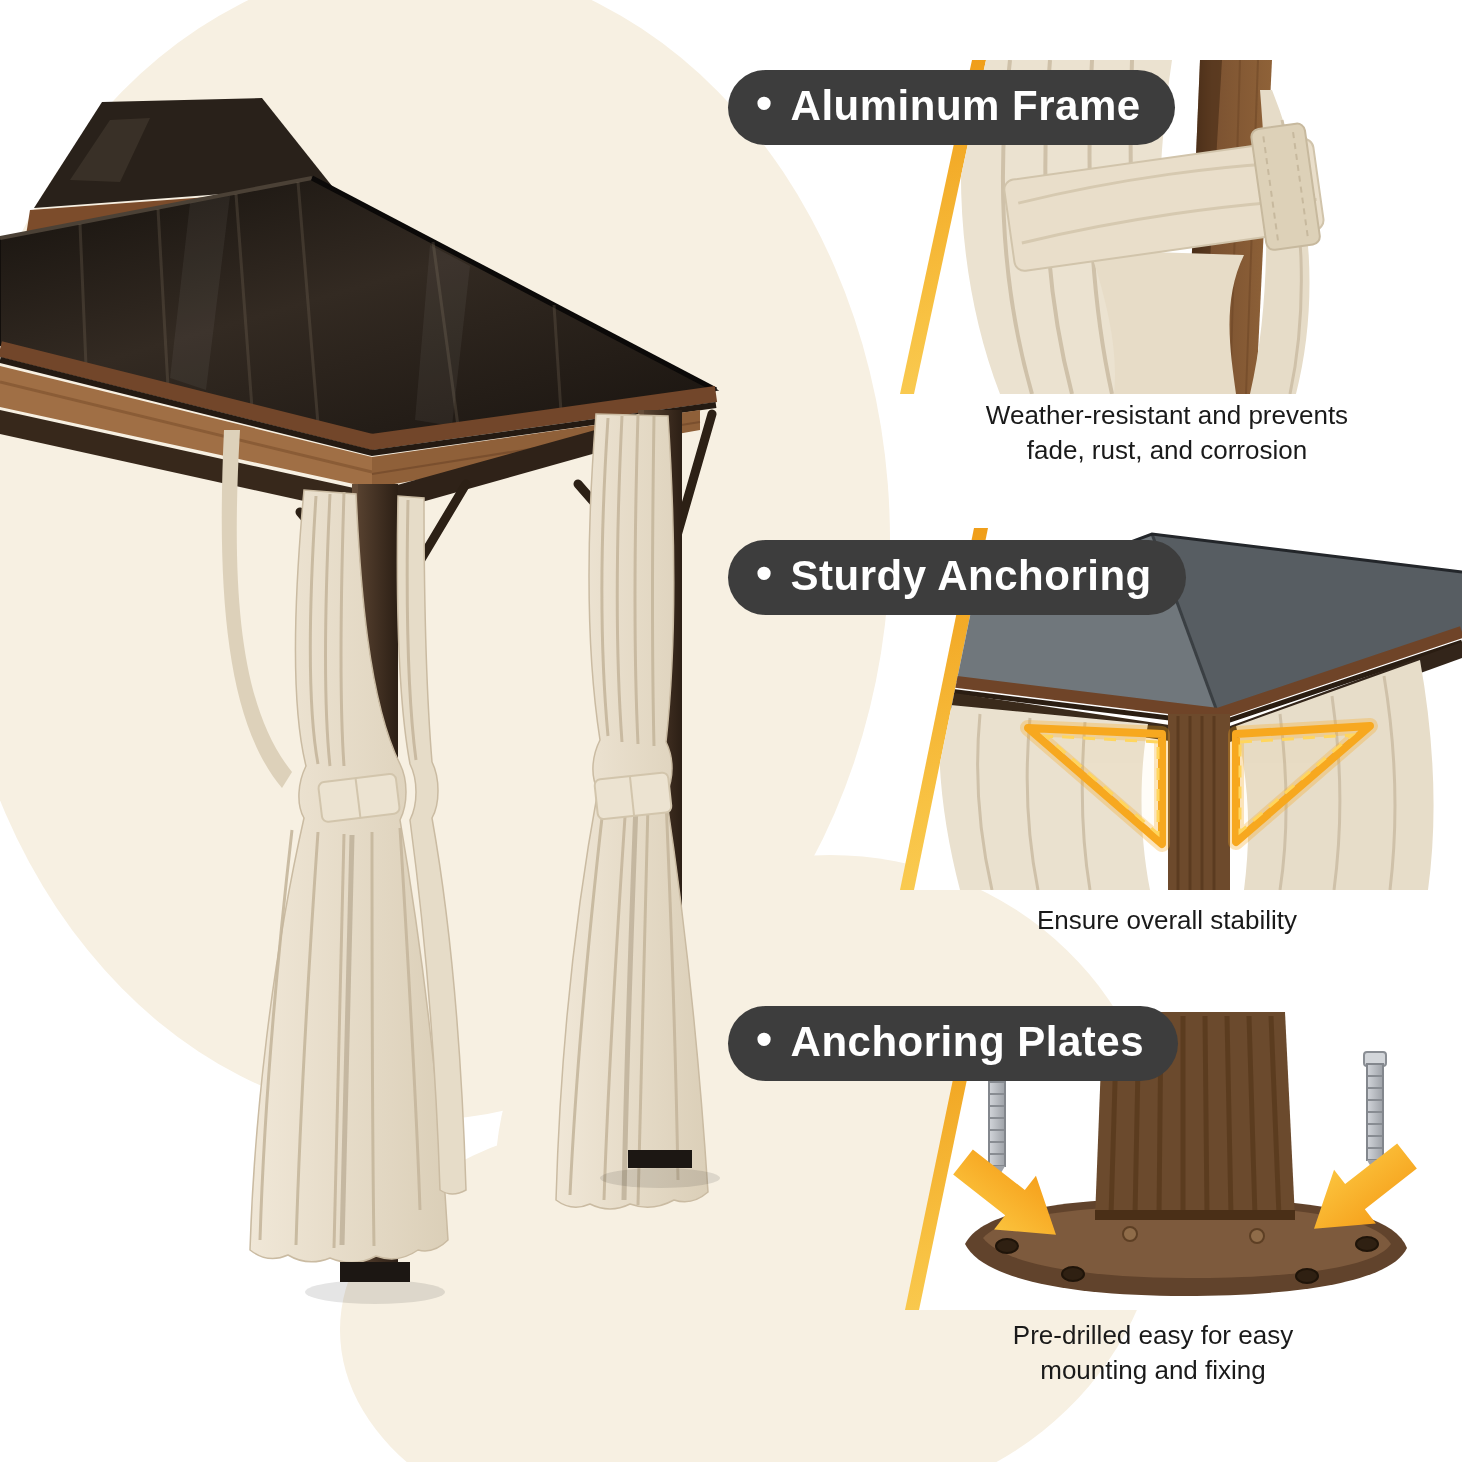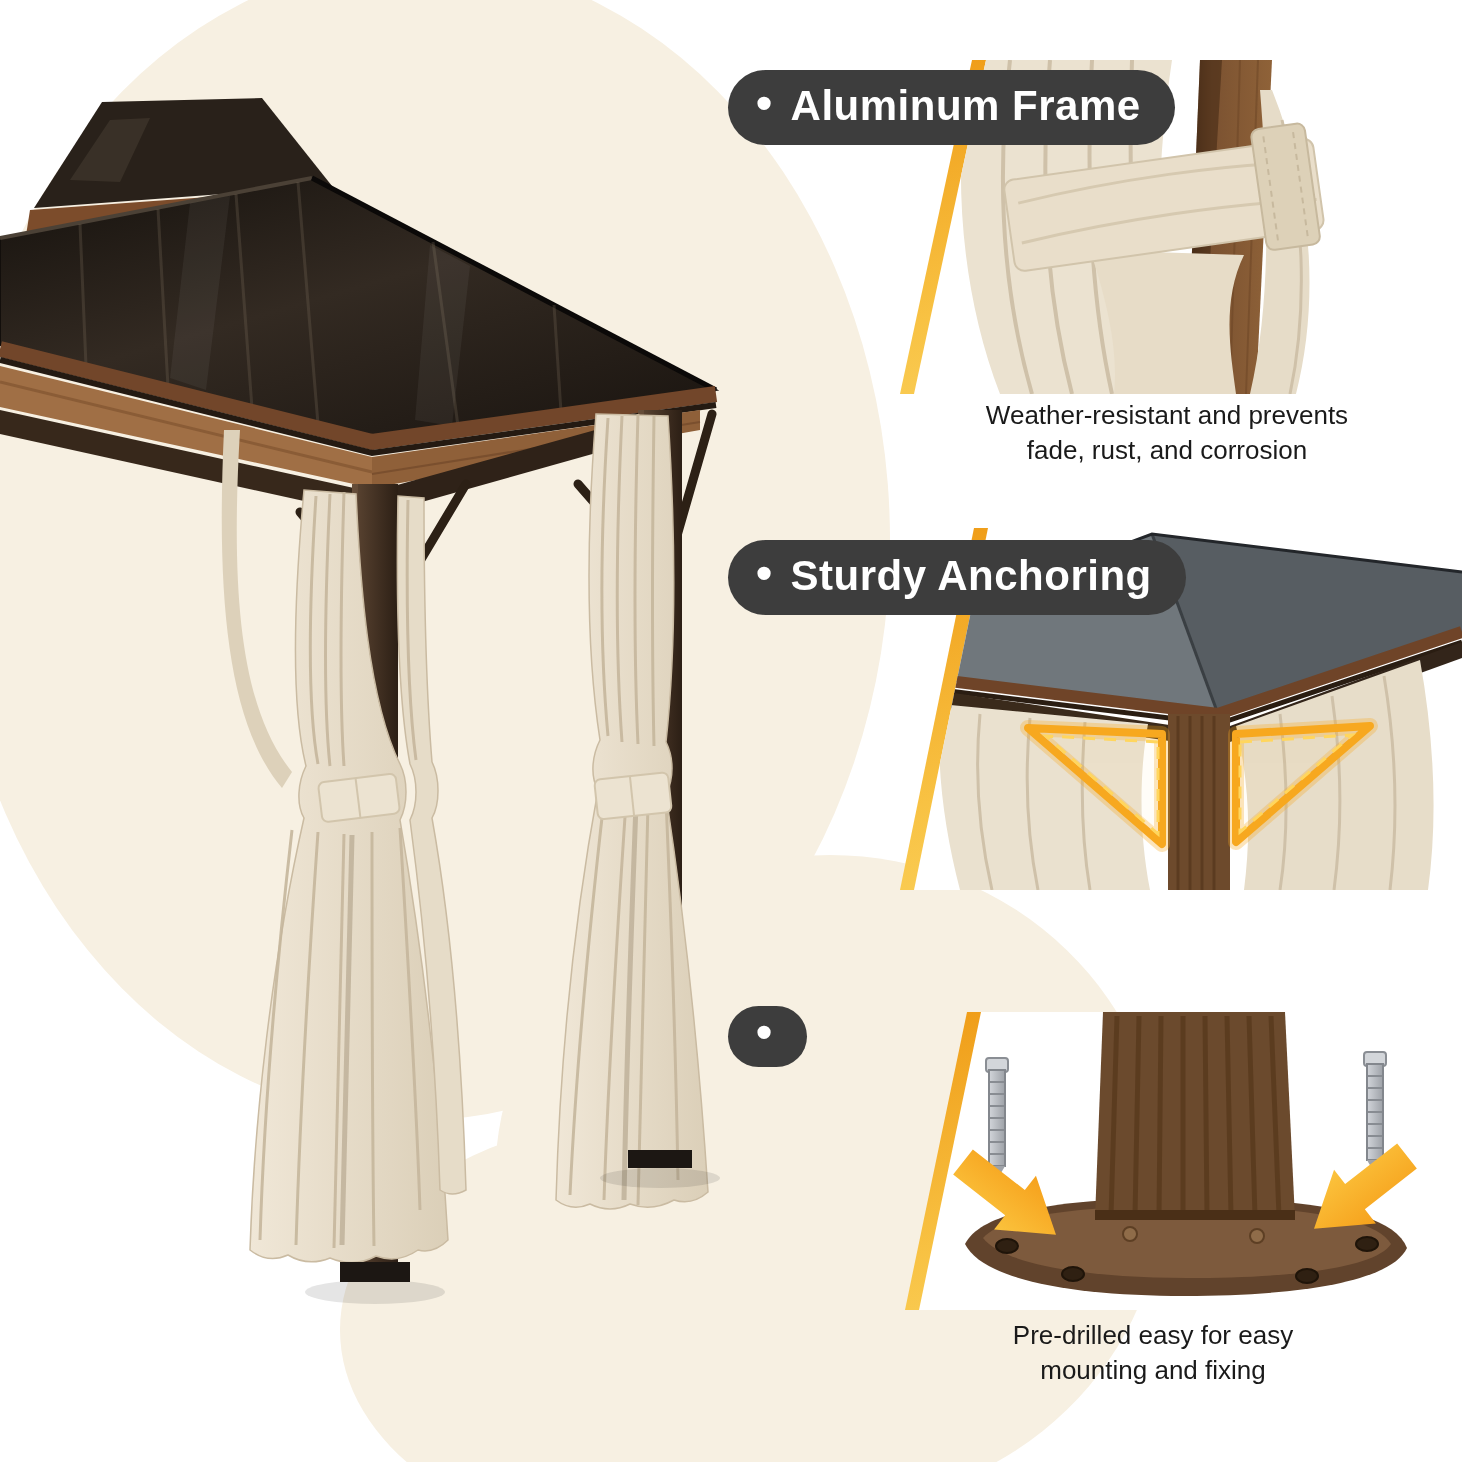--- a/index.html
+++ b/index.html
@@ -277,23 +277,25 @@
         </g>
         <g>
           <polygon points="336,206 470,198 336,314" fill="rgba(250,176,32,0.10)" stroke="#f7a81f" stroke-width="16" opacity="0.3" stroke-linejoin="round"></polygon>
           <polygon points="336,206 470,198 336,314" fill="none" stroke="#f7a81f" stroke-width="8" stroke-linejoin="round"></polygon>
           <polygon points="340,214 452,207 340,304" fill="none" stroke="#ffd65e" stroke-width="3" stroke-dasharray="12 9"></polygon>
         </g>
       </svg>
     </div>
   </div>
 
+  <div class="caption caption2">Ensure overall stability</div>
 
   <div class="feature-badge badge3">
     <span class="badge-dot">•</span>
+    <span>Anchoring Plates</span>
   </div>
 
   <div class="panel panel3">
     <div class="frame"></div>
     <div class="photo">
       <svg viewBox="0 0 557 298">
         <defs>
           <linearGradient id="p3orange" x1="0" y1="0" x2="0" y2="1">
             <stop offset="0" stop-color="#f6a11c"></stop>
             <stop offset="1" stop-color="#fbc33d"></stop>

